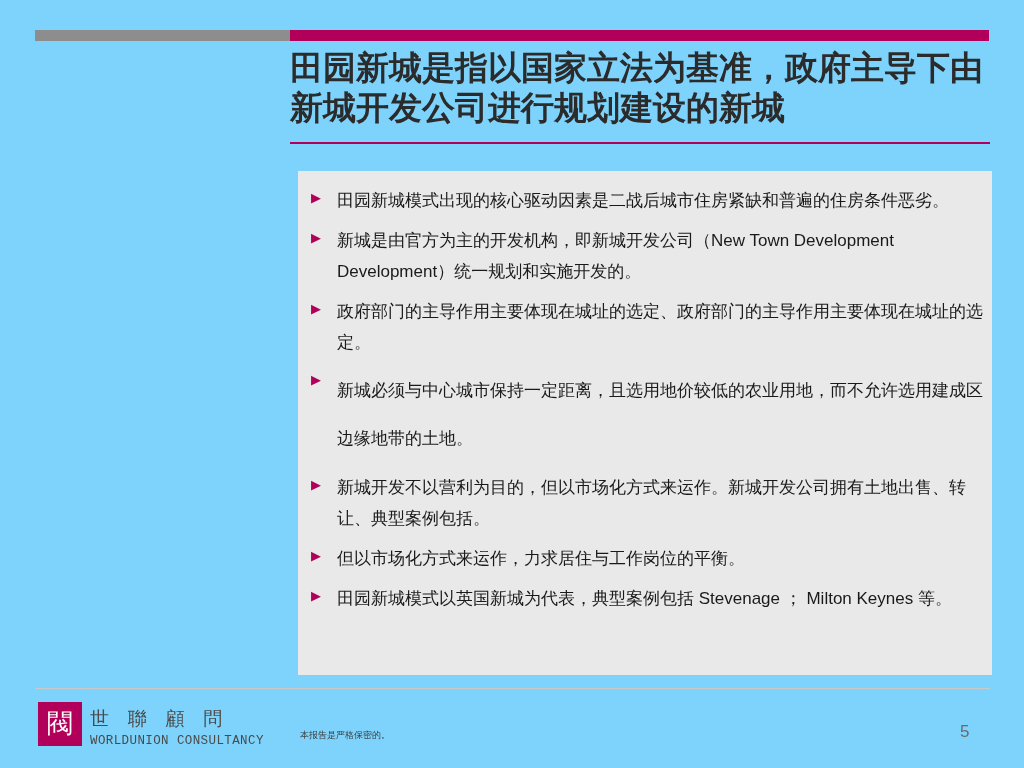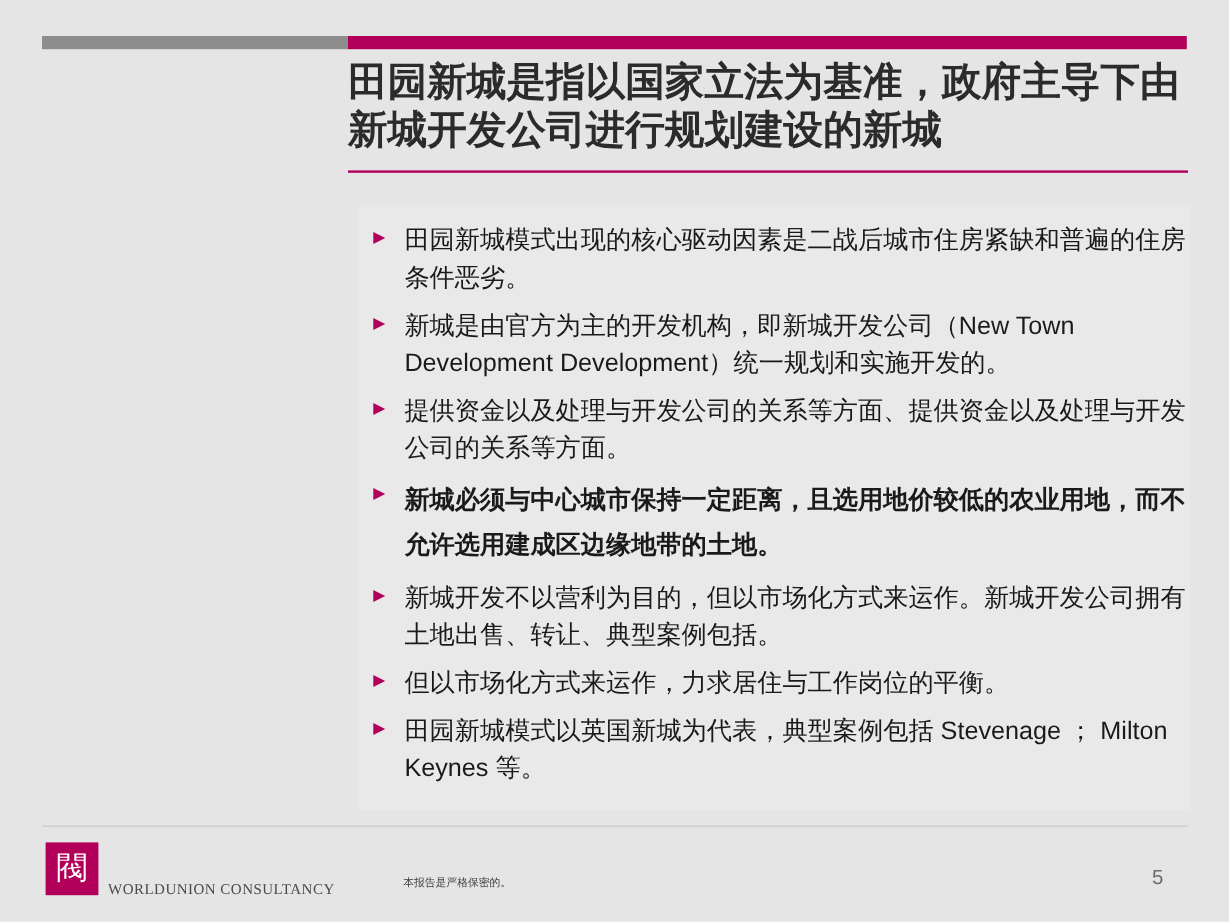--- a/index.html
+++ b/index.html
@@ -10,21 +10,21 @@
     width: 1024px;
     height: 768px;
     background: #ffffff;
     font-family: "Liberation Sans", sans-serif;
     overflow: hidden;
   }
   .slide {
     position: relative;
     width: 1024px;
     height: 768px;
-    background: #e5e5e5;
+    background: #7dd3fc;
   }
 
   
   .topbar {
     position: absolute;
     top: 30px;
     height: 11px;
   }
   .topbar-gray {
     left: 35px;
@@ -84,27 +84,26 @@
     padding-top: 6px;
     color: #b2005a;
     font-size: 13px;
     line-height: 13px;
     text-align: left;
     padding-left: 6px;
     box-sizing: border-box;
   }
   .bullet .btext {
     flex: 1 1 auto;
-    font-size: 21px;
+    font-size: 17px;
     line-height: 31px;
     color: #1a1a1a;
   }
   .bullet.loose .btext {
-    line-height: 38px;
-    font-weight: bold;
+    line-height: 48px;
   }
 
   
   .footer-rule {
     position: absolute;
     left: 35px;
     top: 688px;
     width: 955px;
     height: 1px;
     background: #c9c9c9;
@@ -135,32 +134,31 @@
     top: 706px;
     font-family: "Liberation Serif", serif;
     font-size: 19px;
     letter-spacing: 7px;
     color: #4a4a4a;
   }
   .logo-en {
     position: absolute;
     left: 90px;
     top: 734px;
-    font-family: Liberation Serif, serif;
+    font-family: Liberation Mono, monospace;
     font-size: 12.5px;
     letter-spacing: 0.4px;
     color: #4a4a4a;
   }
   .confidential {
     position: absolute;
     left: 300px;
     top: 729px;
     font-size: 9px;
     color: #3d3d3d;
-    margin-left: 36px;
   }
   .page-number {
     position: absolute;
     left: 960px;
     top: 722px;
     width: 30px;
     font-size: 17px;
     color: #6b6b6b;
     text-align: left;
   }
@@ -185,21 +183,21 @@
       <span class="btext">田园新城模式出现的核心驱动因素是二战后城市住房紧缺和普遍的住房条件恶劣。</span>
     </div>
 
     <div class="bullet">
       <span class="marker">▶</span>
       <span class="btext">新城是由官方为主的开发机构，即新城开发公司（New Town Development Development）统一规划和实施开发的。</span>
     </div>
 
     <div class="bullet">
       <span class="marker">▶</span>
-      <span class="btext">提供资金以及处理与开发公司的关系等方面、提供资金以及处理与开发公司的关系等方面。</span>
+      <span class="btext">政府部门的主导作用主要体现在城址的选定、政府部门的主导作用主要体现在城址的选定。</span>
     </div>
 
     <div class="bullet loose">
       <span class="marker">▶</span>
       <span class="btext">新城必须与中心城市保持一定距离，且选用地价较低的农业用地，而不允许选用建成区边缘地带的土地。</span>
     </div>
 
     <div class="bullet">
       <span class="marker">▶</span>
       <span class="btext">新城开发不以营利为目的，但以市场化方式来运作。新城开发公司拥有土地出售、转让、典型案例包括。</span>
@@ -215,18 +213,19 @@
       <span class="btext">田园新城模式以英国新城为代表，典型案例包括 Stevenage ； Milton Keynes 等。</span>
     </div>
 
   </div>
 
   <div class="footer-rule"></div>
 
   <div class="logo-mark">
     <div class="glyph">閥</div>
   </div>
+  <div class="logo-cn">世 聯 顧 問</div>
   <div class="logo-en">WORLDUNION CONSULTANCY</div>
 
   <div class="confidential">本报告是严格保密的。</div>
   <div class="page-number">5</div>
 
 </div>
 
 </body></html>

